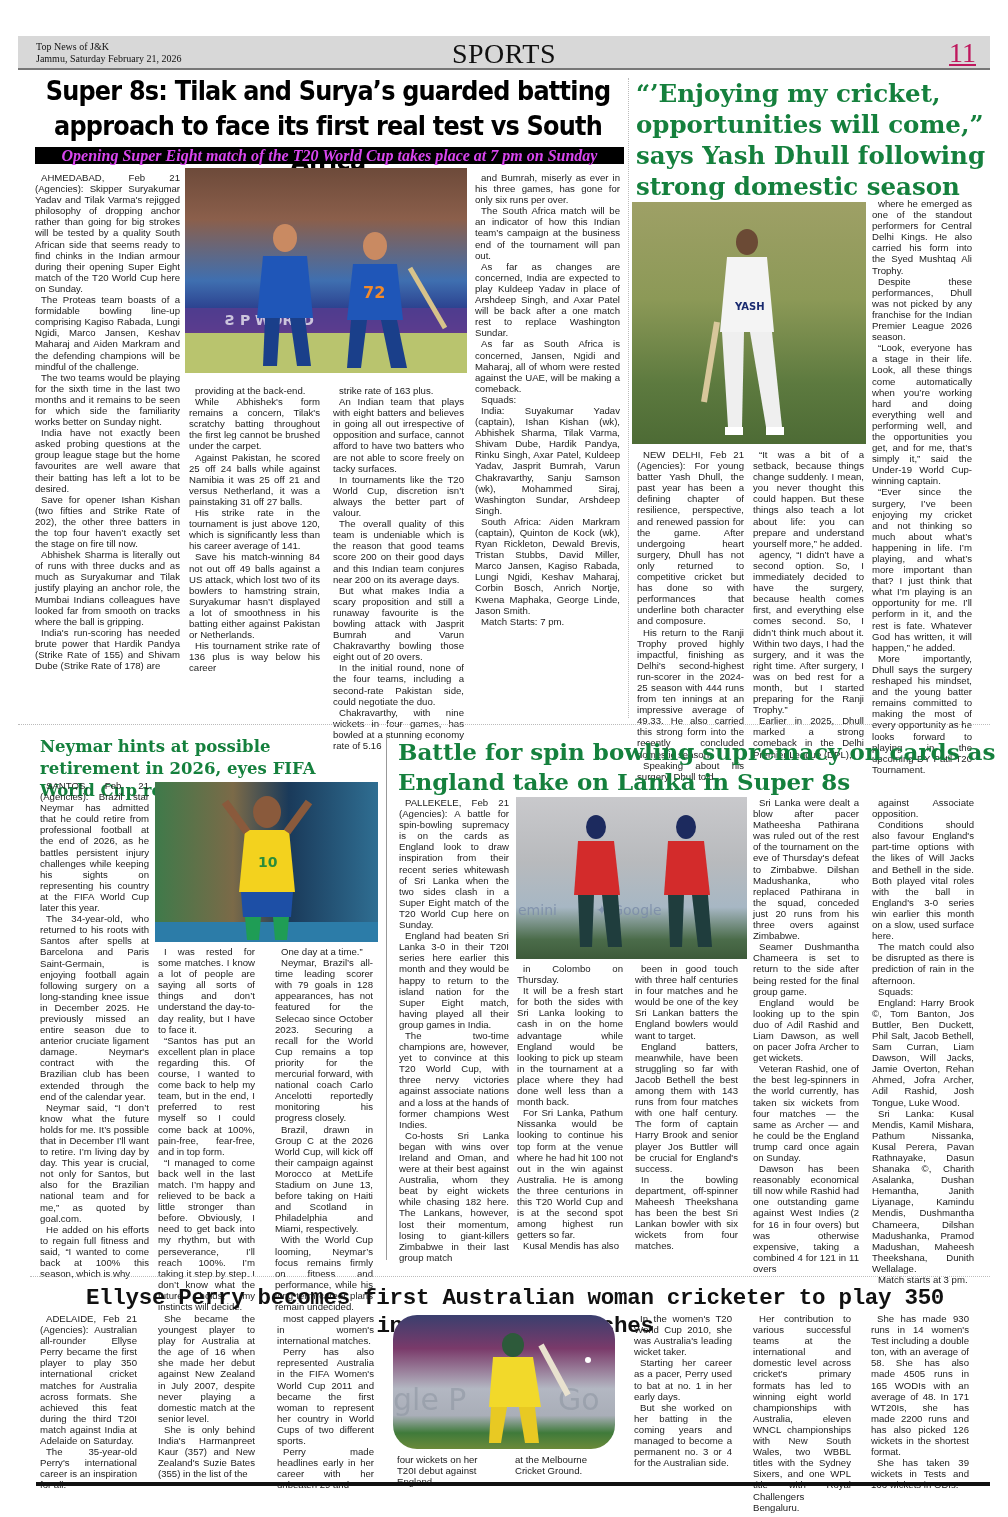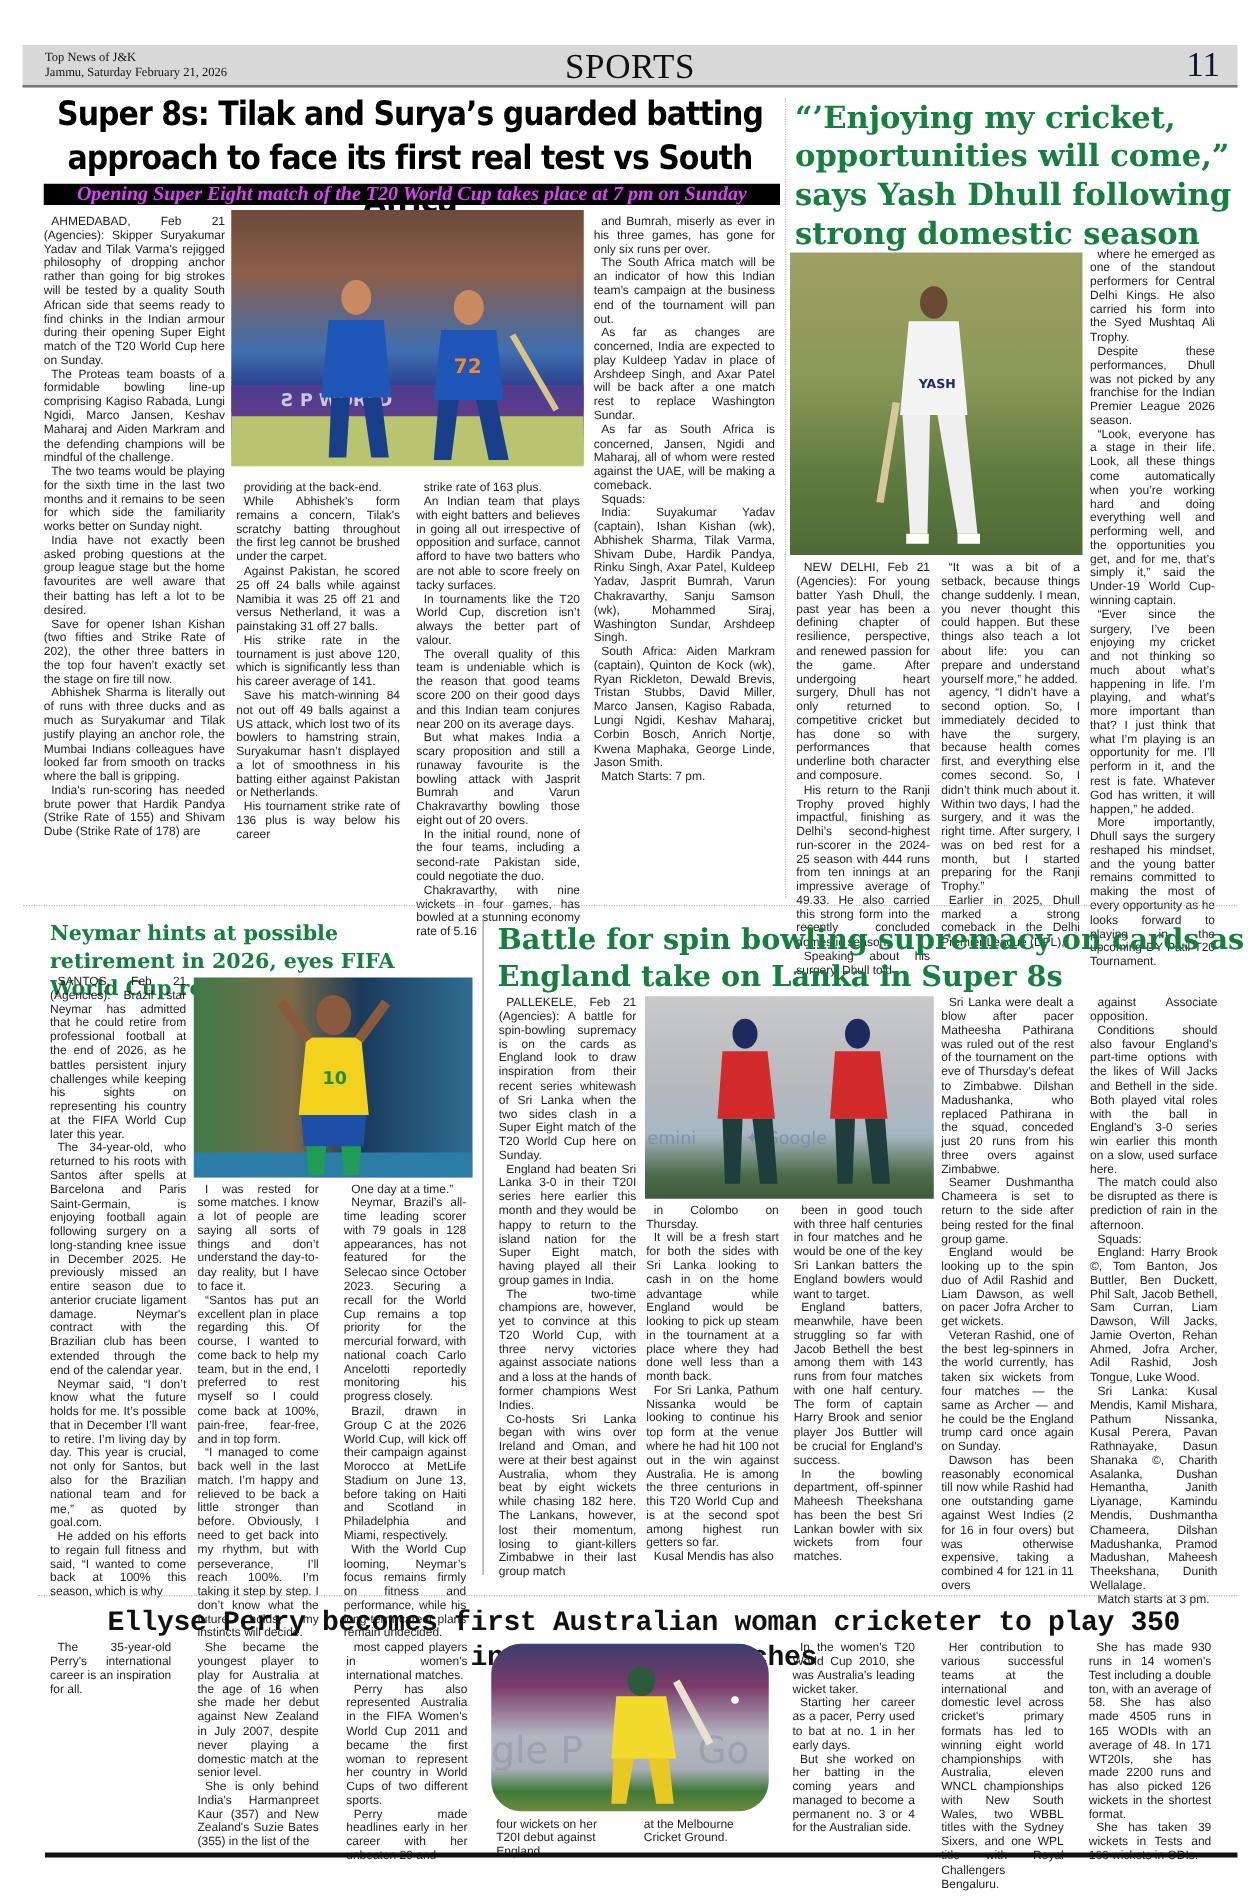--- a/index.html
+++ b/index.html
@@ -4,21 +4,21 @@
 <style>
   * { box-sizing: border-box; margin: 0; padding: 0; }
   html, body { width: 1008px; height: 1517px; background: #fff; overflow: hidden; }
   body { font-family: "Liberation Sans", sans-serif; color: #222; position: relative; }
   .page { position: absolute; left: 0; top: 0; width: 812px; height: 1517px; }
 
   
   .masthead { position: absolute; left: 18px; top: 36px; width: 972px; height: 34px; background: #d8d8d8; border-bottom: 2px solid #777; }
   .mh-left { position: absolute; left: 18px; top: 5px; font-family: "Liberation Serif", serif; font-size: 10px; line-height: 12px; color: #111; }
   .mh-center { position: absolute; left: 0; right: 0; top: 3px; text-align: center; font-family: "Liberation Serif", serif; font-size: 28px; line-height: 30px; color: #111; letter-spacing: 0.5px; }
-  .mh-right { position: absolute; right: 14px; top: 2px; font-family: "Liberation Serif", serif; font-size: 28px; line-height: 30px; color: #0f172a; }
+  .mh-right { position: absolute; right: 14px; top: 2px; font-family: "Liberation Serif", serif; font-size: 28px; line-height: 30px; color: #be185d; text-decoration: underline; }
 
   .abs { position: absolute; }
   .col { position: absolute; font-size: 9.6px; line-height: 11.1px; text-align: justify; hyphens: auto; color: #222; }
   .col p { text-indent: 6px; }
   .photo { position: absolute; overflow: hidden; }
   .vrule { position: absolute; width: 0; border-left: 1px dotted #bbb; }
   .hrule-dot { position: absolute; height: 0; border-top: 1px dotted #bbb; }
   .hrule-thick { position: absolute; height: 4px; background: #111; }
 
   
@@ -224,20 +224,21 @@
     <p>England: Harry Brook ©, Tom Banton, Jos Buttler, Ben Duckett, Phil Salt, Jacob Bethell, Sam Curran, Liam Dawson, Will Jacks, Jamie Overton, Rehan Ahmed, Jofra Archer, Adil Rashid, Josh Tongue, Luke Wood.</p>
     <p>Sri Lanka: Kusal Mendis, Kamil Mishara, Pathum Nissanka, Kusal Perera, Pavan Rathnayake, Dasun Shanaka ©, Charith Asalanka, Dushan Hemantha, Janith Liyanage, Kamindu Mendis, Dushmantha Chameera, Dilshan Madushanka, Pramod Madushan, Maheesh Theekshana, Dunith Wellalage.</p>
     <p>Match starts at 3 pm.</p>
   </div>
 
   <div class="hrule-dot" style="left:30px; top:1276px; width:960px;"></div>
 
   <div class="abs" style="left:30px; top:1284px; width:970px; text-align:center; font-family:Liberation Mono, monospace; font-weight:bold; font-size:22.5px; line-height:28px; color:#111; letter-spacing:-0.3px;">Ellyse Perry becomes first Australian woman cricketer to play 350 international matches</div>
 
   <div class="col" style="left:40px; top:1313px; width:97px;">
+    <p>ADELAIDE, Feb 21 (Agencies): Australian all-rounder Ellyse Perry became the first player to play 350 international cricket matches for Australia across formats. She achieved this feat during the third T20I match against India at Adelaide on Saturday.</p>
     <p>The 35-year-old Perry's international career is an inspiration for all.</p>
   </div>
   <div class="col" style="left:158px; top:1313px; width:97px;">
     <p>She became the youngest player to play for Australia at the age of 16 when she made her debut against New Zealand in July 2007, despite never playing a domestic match at the senior level.</p>
     <p>She is only behind India's Harmanpreet Kaur (357) and New Zealand's Suzie Bates (355) in the list of the</p>
   </div>
   <div class="col" style="left:277px; top:1313px; width:97px;">
     <p>most capped players in women's international matches.</p>
     <p>Perry has also represented Australia in the FIFA Women's World Cup 2011 and became the first woman to represent her country in World Cups of two different sports.</p>
     <p>Perry made headlines early in her career with her unbeaten 29 and</p>

